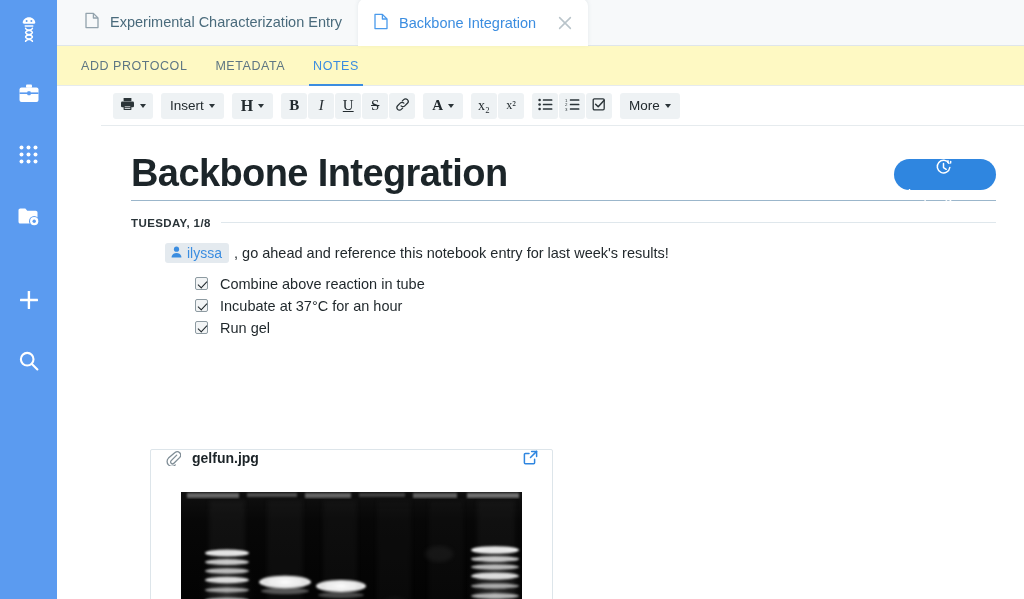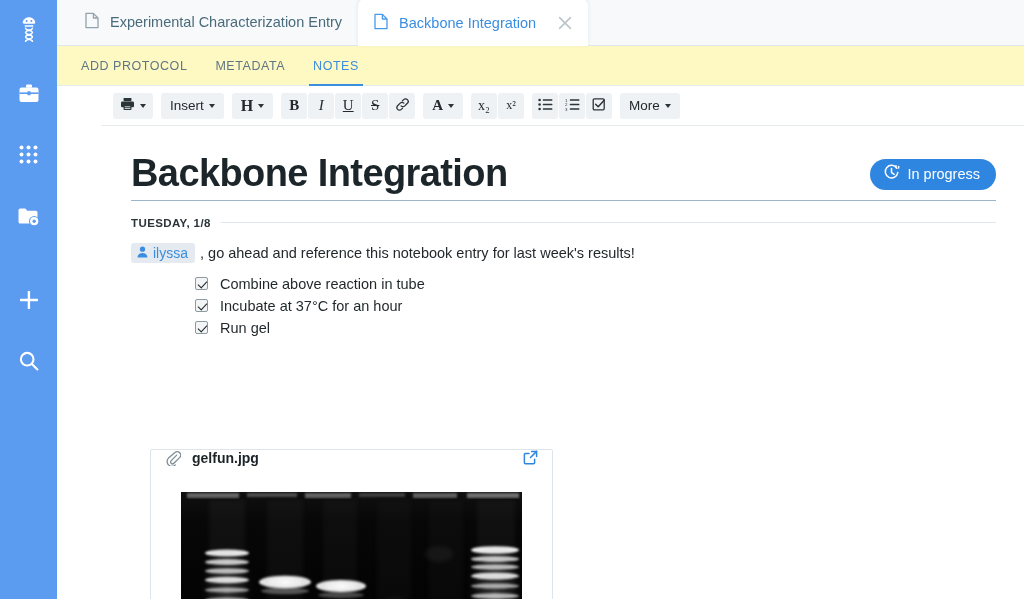--- a/index.html
+++ b/index.html
@@ -144,34 +144,35 @@
   #statusbadge {
     background: #2f86e0; color: #ffffff;
     border-radius: 16px;
     height: 31px;
     display: flex; align-items: center; gap: 7px;
     padding: 0 16px 0 13px;
     font-size: 14.5px;
     margin-bottom: 4px;
     cursor: pointer;
     white-space: nowrap;
+    flex-direction: column;
   }
 
   #daterow {
     margin: 16px 14px 0 74px;
     display: flex; align-items: center; gap: 10px;
   }
   #datelabel {
     font-size: 11.5px; font-weight: bold; color: #2a3439;
     letter-spacing: 0.4px; white-space: nowrap;
   }
   #daterule { flex: 1 1 auto; height: 1px; background: #dfe7ec; }
 
   #mentionline {
-    margin: 14px 0 0 74px;
+    margin: 14px 0 0 108px;
     display: flex; align-items: center;
     font-size: 14.5px; color: #22292d;
   }
   .mention {
     display: inline-flex; align-items: center; gap: 5px;
     background: #e4eaef; color: #3b8de0;
     border-radius: 3px;
     padding: 2px 7px 2px 6px;
     font-size: 14px;
     cursor: pointer;

